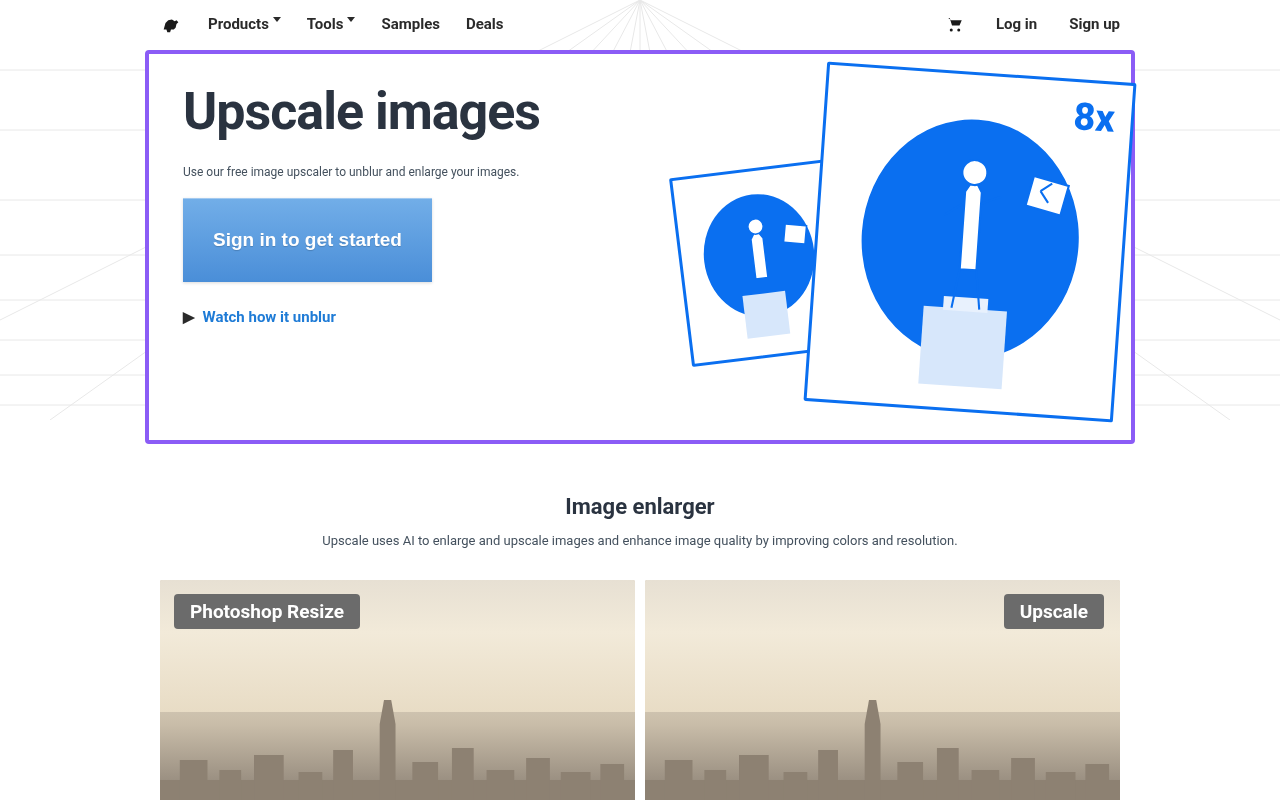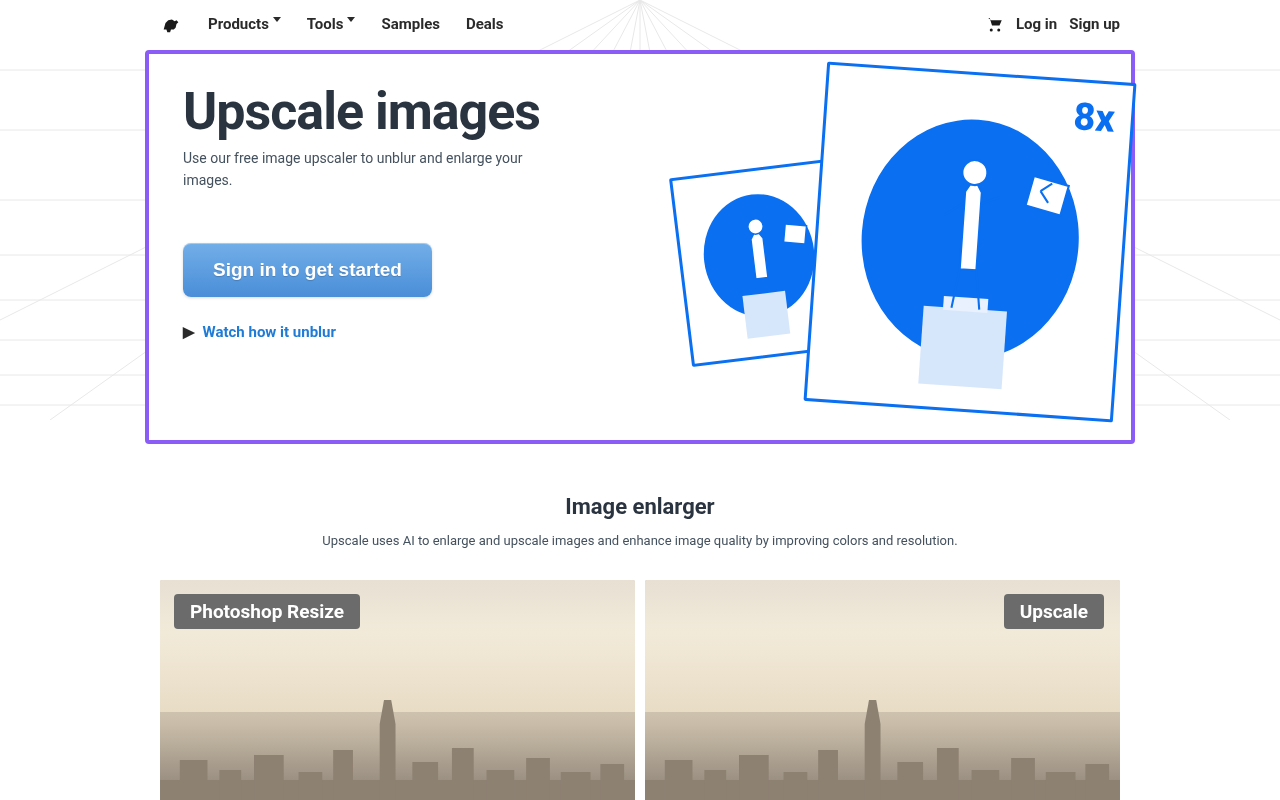--- a/index.html
+++ b/index.html
@@ -9,29 +9,29 @@
 .grid-bg{position:absolute;top:0;left:0;right:0;height:420px;overflow:hidden;z-index:0}
 .grid-bg svg{width:100%;height:100%}
 .grid-line{stroke:#e8e8e8;stroke-width:1;fill:none}
 
 
 nav{position:relative;z-index:2;display:flex;align-items:center;justify-content:space-between;padding:12px 160px 12px 160px;height:48px}
 .nav-left{display:flex;align-items:center;gap:26px}
 .logo{width:22px;height:22px;display:flex;align-items:center}
 .nav-item{font-weight:700;font-size:15px;color:#2a2a2a;cursor:pointer;display:flex;gap:4px}
 .caret{width:0;height:0;border-left:4px solid transparent;border-right:4px solid transparent;border-top:5px solid #2a2a2a;margin-top:2px}
-.nav-right{display:flex;align-items:center;gap:12px}
+.nav-right{display:flex;align-items:center;gap:32px}
 .cart{width:18px;height:18px}
 
 
 .hero-wrap{position:relative;z-index:2;margin:0 auto;width:990px;background:#fff;border:4px solid #8b5cf6;border-radius:4px;padding:30px 34px 26px;display:flex;justify-content:space-between;gap:40px;margin-top:2px}
 .hero-left{flex:1;max-width:440px}
 h1{font-size:52px;font-weight:700;letter-spacing:-1px;color:#2a3340;line-height:1.08}
-.subtitle{font-size:14px;color:#44515e;margin-top:8px;line-height:1.55;max-width:380px}
-.cta{margin-top:51px;display:inline-block;padding:16px 30px;background:linear-gradient(#72aee8,#4a8ed8);color:#fff;font-size:19px;font-weight:700;border-radius:8px;border:none;cursor:pointer;text-shadow:0 1px 1px rgba(0,0,0,.18);box-shadow:inset 0 1px 0 rgba(255,255,255,.35),0 1px 3px rgba(0,0,0,.15)}
+.subtitle{font-size:12px;color:#44515e;margin-top:23px;line-height:1.55;max-width:380px}
+.cta{margin-top:16px;display:inline-block;padding:31px 30px;background:linear-gradient(#72aee8,#4a8ed8);color:#fff;font-size:19px;font-weight:700;border-radius:0;border:none;cursor:pointer;text-shadow:0 1px 1px rgba(0,0,0,.18);box-shadow:inset 0 1px 0 rgba(255,255,255,.35),0 1px 3px rgba(0,0,0,.15)}
 .watch{display:flex;align-items:center;gap:8px;margin-top:26px;color:#1e7bd6;font-weight:700;font-size:15px;cursor:pointer}
 .play-tri{color:#2a2a2a}
 
 .hero-right{flex:1;position:relative;height:330px}
 .illus-frame{position:absolute;background:#fff;border:3px solid #0a6ff0;border-radius:2px}
 .frame-small{width:160px;height:190px;left:20px;top:84px;transform:rotate(-7deg)}
 .frame-large{width:310px;height:340px;left:155px;top:-12px;transform:rotate(4deg)}
 .illus-inner{width:100%;height:100%;display:flex;align-items:center;justify-content:center;position:relative;overflow:hidden}
 .badge-8x{position:absolute;top:12px;right:16px;color:#0a6ff0;font-weight:800;font-size:38px}
 

